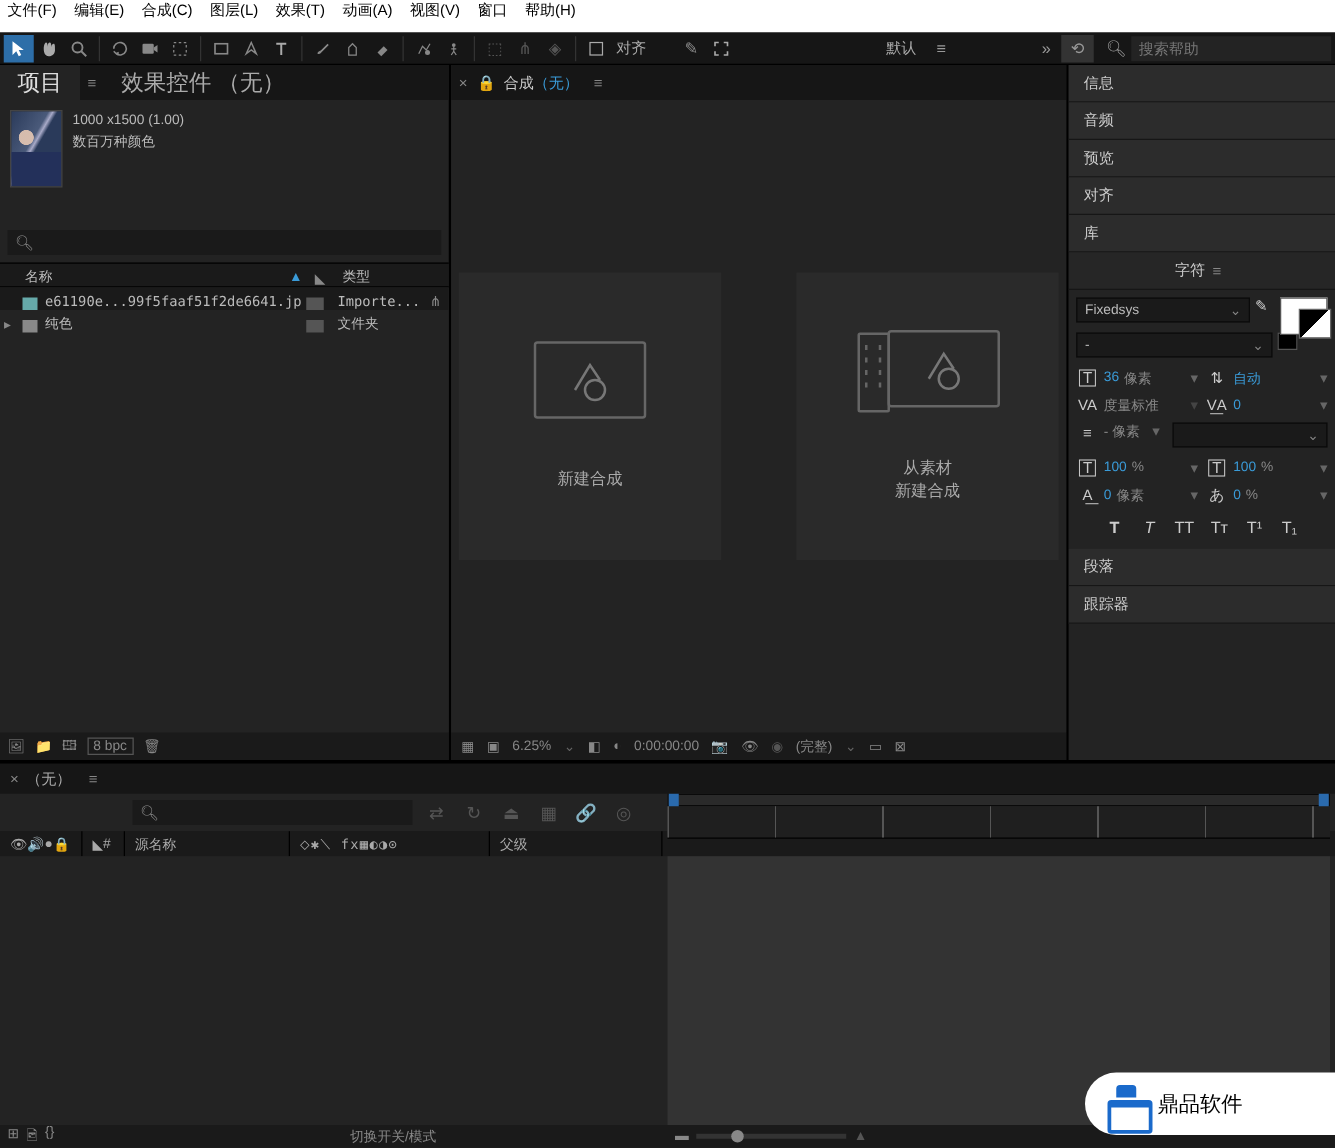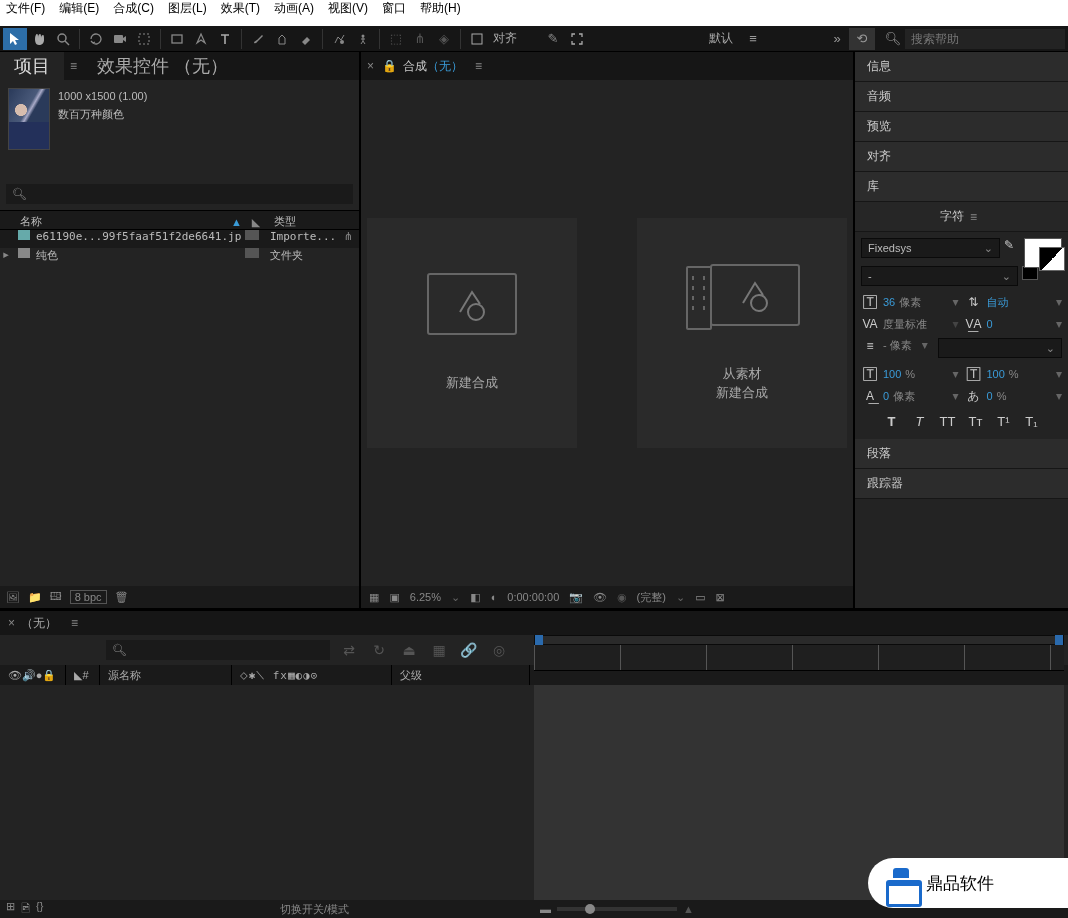--- a/index.html
+++ b/index.html
@@ -25,21 +25,21 @@
 .thumb::after{content:"";position:absolute;inset:0;background:radial-gradient(circle at 30% 35%,rgba(230,200,180,.9) 0 12%,transparent 13%),linear-gradient(180deg,transparent 0 55%,#23305a 55%)}
 .ainfo{padding-left:8px;font-size:11px;color:#bbb;line-height:1.6}
 .ainfo .fn{font-family:monospace;color:#ccc}
 .pfilter{margin:30px 6px 0 6px;height:20px;background:#1a1a1a;display:flex;align-items:center;padding:0 6px;color:#888}
 .cols{height:20px;background:#1a1a1a;display:flex;align-items:flex-end;font-size:11px;color:#bbb;border-top:1px solid #000;border-bottom:1px solid #000;margin-top:6px}
 .cols .c1{width:248px;padding-left:20px;display:flex;align-items:center;justify-content:space-between}
 .cols .c1 .arrow{color:#3a9bd8;margin-right:6px}
 .cols .tag{width:16px;text-align:center;color:#888}
 .cols .c2{padding-left:10px}
 .rows{flex:1;background:#232323;overflow:hidden}
-.row{height:18px;display:flex;align-items:flex-start;font-size:11px;color:#bbb}
+.row{height:18px;display:flex;align-items:flex-end;font-size:11px;color:#bbb}
 .row.dark{background:#1a1a1a}
 .row .sw{width:14px;height:10px;background:#7a4a7a;margin:0 6px}
 .row .sw.gray{background:#888}
 .row .nm{font-family:monospace;flex:0 0 206px;overflow:hidden;white-space:nowrap}
 .row .tg{width:14px;height:10px;background:#555;margin:0 3px}
 .row .typ{padding-left:8px;font-family:monospace}
 .row .tri{color:#888;width:12px;text-align:center}
 .lfoot{height:22px;background:#1a1a1a;display:flex;align-items:center;padding:0 6px;color:#888;gap:8px;font-size:11px}
 .center{flex:1;background:#232323;display:flex;flex-direction:column;border-right:2px solid #000}
 .ctabs{height:28px;background:#161616;display:flex;align-items:center;padding:0 6px;color:#aaa;font-size:12px}

